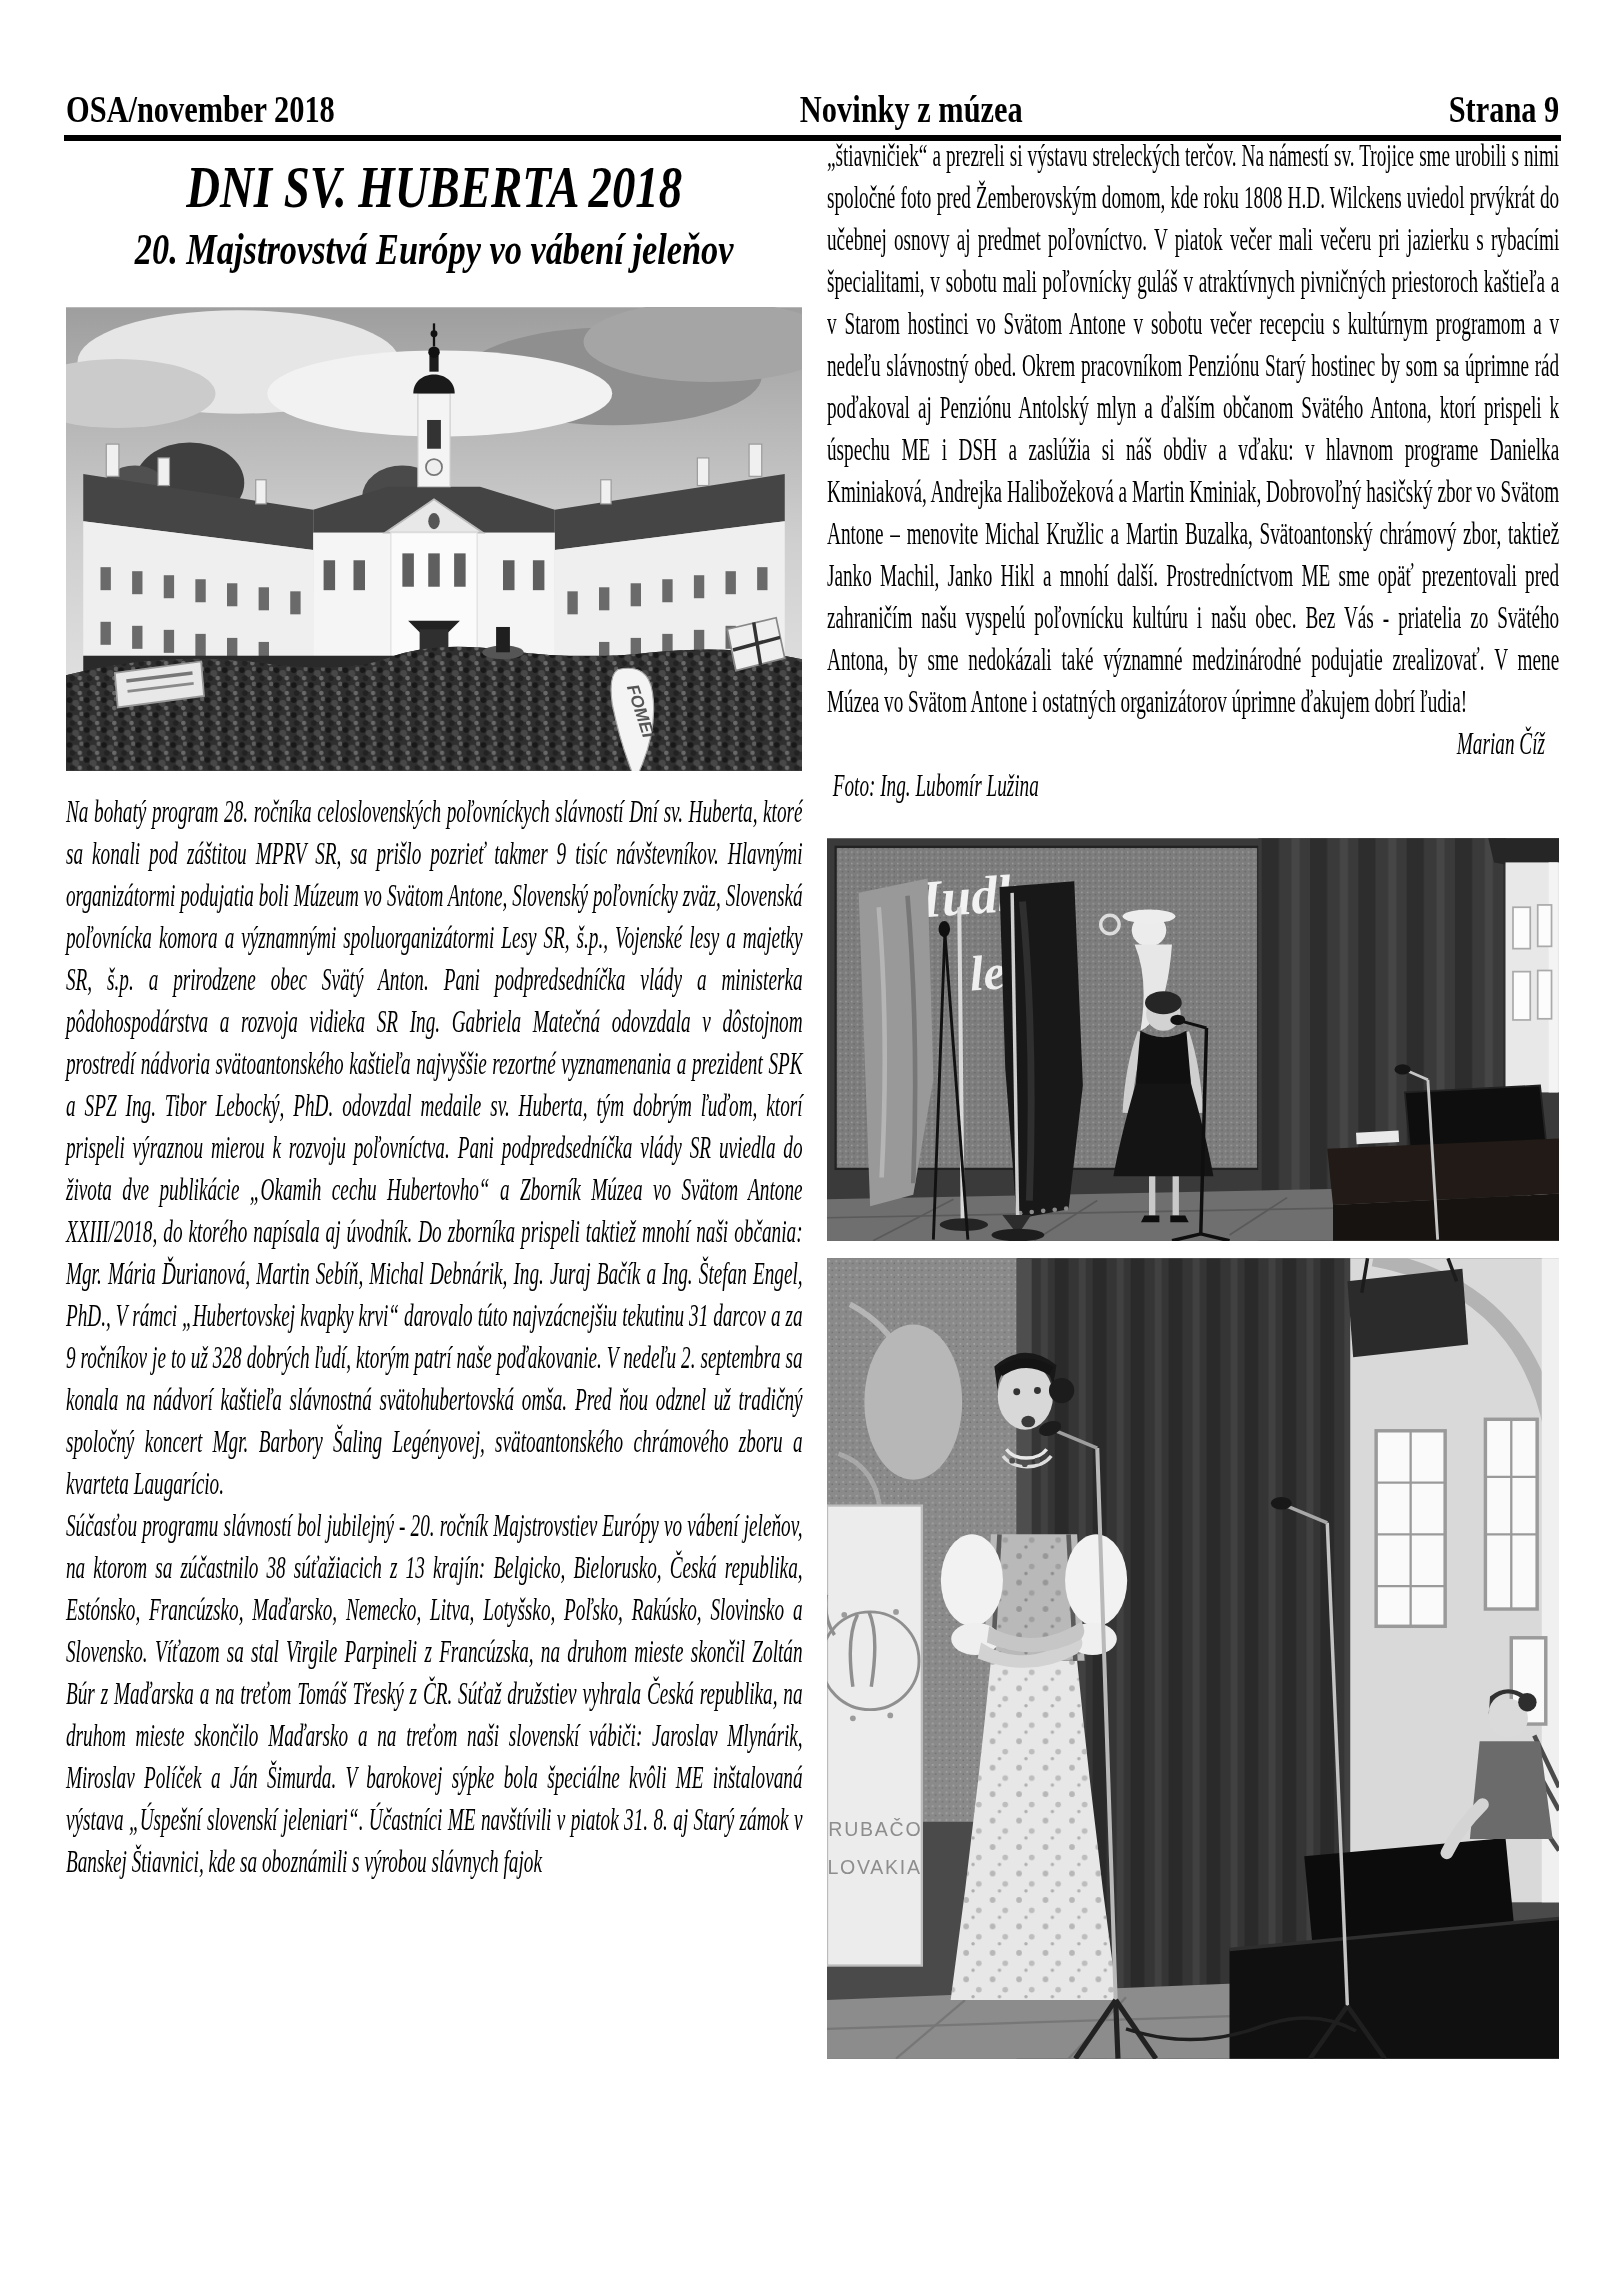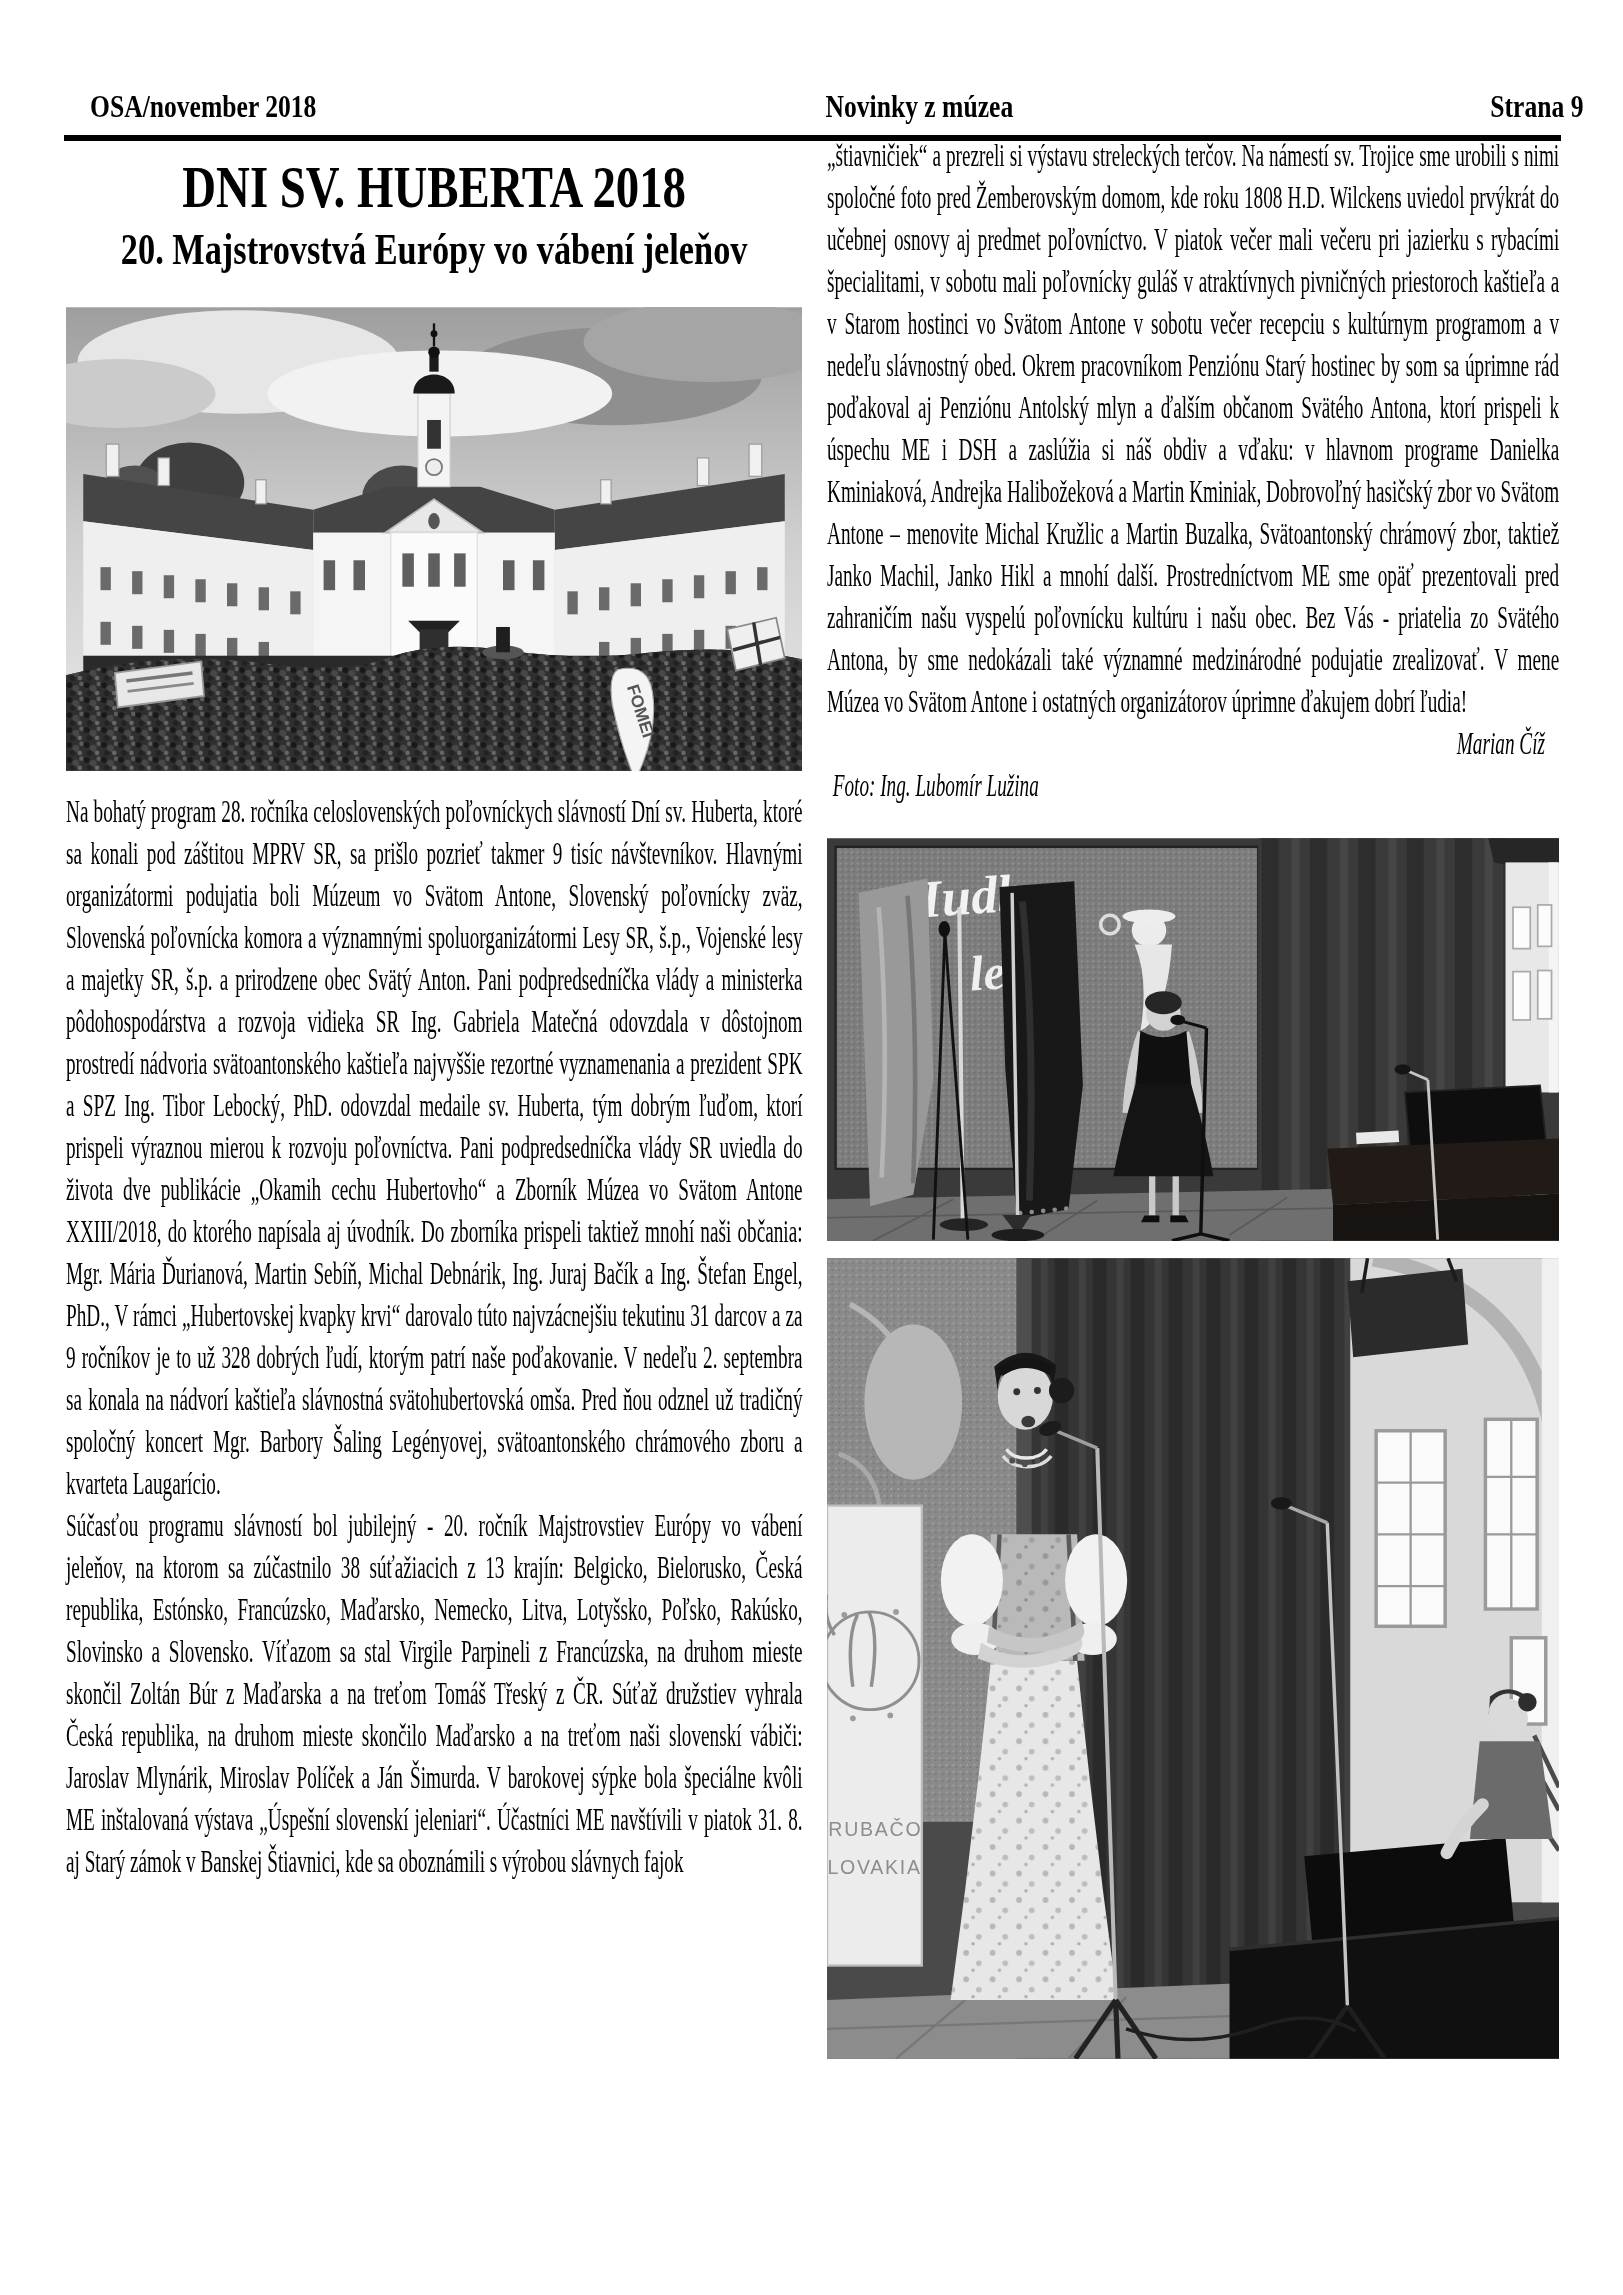--- a/index.html
+++ b/index.html
@@ -1,24 +1,24 @@
 <!DOCTYPE html>
 <html style="font-size:9.2px"><head>
 <meta charset="utf-8">
 <style>
   html,body{margin:0;padding:0;background:#888;}
   .page{position:relative;width:1623px;height:2295px;background:#ffffff;color:#000;
         font-family:"Liberation Serif","DejaVu Serif",serif;overflow:hidden;}
   .header{position:absolute;left:66px;top:90px;width:1493px;display:flex;
-          justify-content:space-between;font-weight:bold;font-size:32px;line-height:1;margin-left:24px;}
+          justify-content:space-between;font-weight:bold;font-size:38px;line-height:1;}
   .h-left{display:inline-block;transform:scaleX(.8);transform-origin:0 50%;}
   .h-center{display:inline-block;transform:scaleX(.8);transform-origin:50% 50%;}
   .h-right{display:inline-block;transform:scaleX(.8);transform-origin:100% 50%;}
   .rule{position:absolute;left:64px;top:135px;width:1497px;height:5.8px;background:#000;}
-  .col-left{position:absolute;left:66px;top:154px;width:736px;}
+  .col-left{position:absolute;left:66px;top:154px;width:736px;font-style:italic;}
   .col-right{position:absolute;left:827px;top:135px;width:732px;}
   .title{margin:0;width:944px;transform:scaleX(.78);transform-origin:0 0;
          text-align:center;font-size:60px;font-weight:bold;line-height:1.1;}
   .subtitle{margin:4.6px 0 0 0;width:944px;transform:scaleX(.78);transform-origin:0 0;
          text-align:center;font-size:44px;font-weight:bold;line-height:1.15;}
   .cond{transform:scaleX(.62);transform-origin:0 0;}
   .body-left{width:1188px;margin-top:19.6px;}
   .body-right{width:1181px;}
   .bodytext p{margin:0;font-size:31px;line-height:42px;text-align:justify;}
   .signature{text-align:right !important;font-style:italic;padding-right:23px;}

